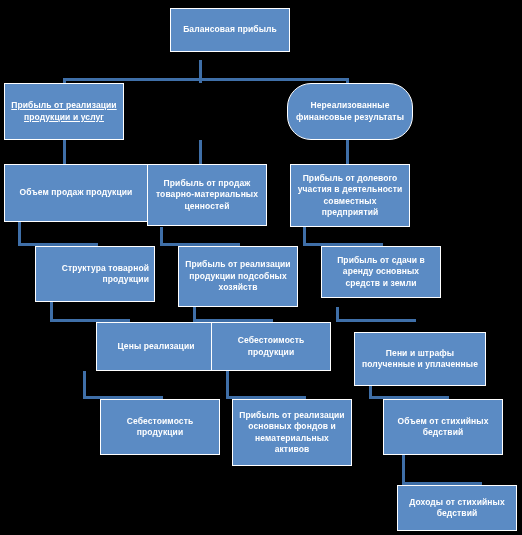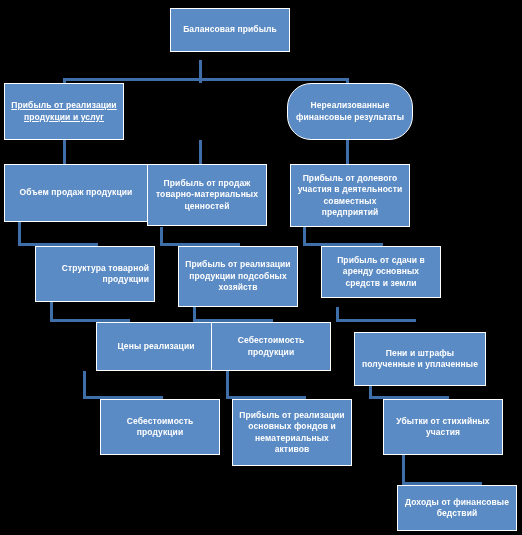--- a/index.html
+++ b/index.html
@@ -132,20 +132,20 @@
     <span>Пени и штрафы полученные и уплаченные</span>
   </div>
 
   <div class="node" style="left:100px; top:399px; width:120px; height:56px;">
     <span>Себестоимость продукции</span>
   </div>
   <div class="node" style="left:232px; top:399px; width:120px; height:67px;">
     <span>Прибыль от реализации основных фондов и нематериальных активов</span>
   </div>
   <div class="node" style="left:383px; top:399px; width:120px; height:56px;">
-    <span>Убытки от стихийных участия</span>
+    <span>Объем от стихийных бедствий</span>
   </div>
 
   <div class="node" style="left:397px; top:485px; width:120px; height:46px;">
-    <span>Доходы от финансовые бедствий</span>
+    <span>Доходы от стихийных бедствий</span>
   </div>
 
 </div>
 
 </body></html>

